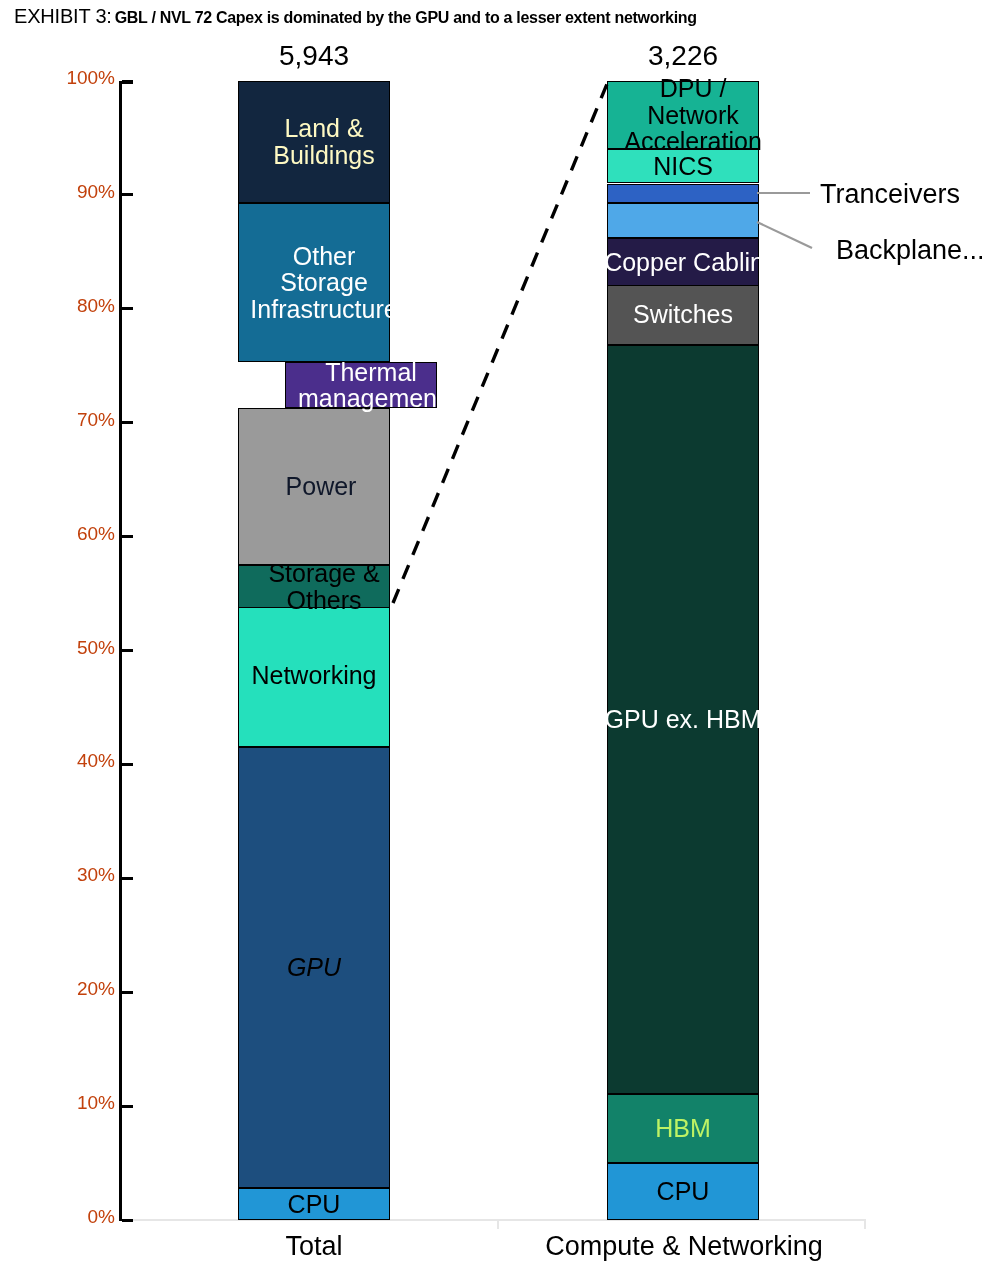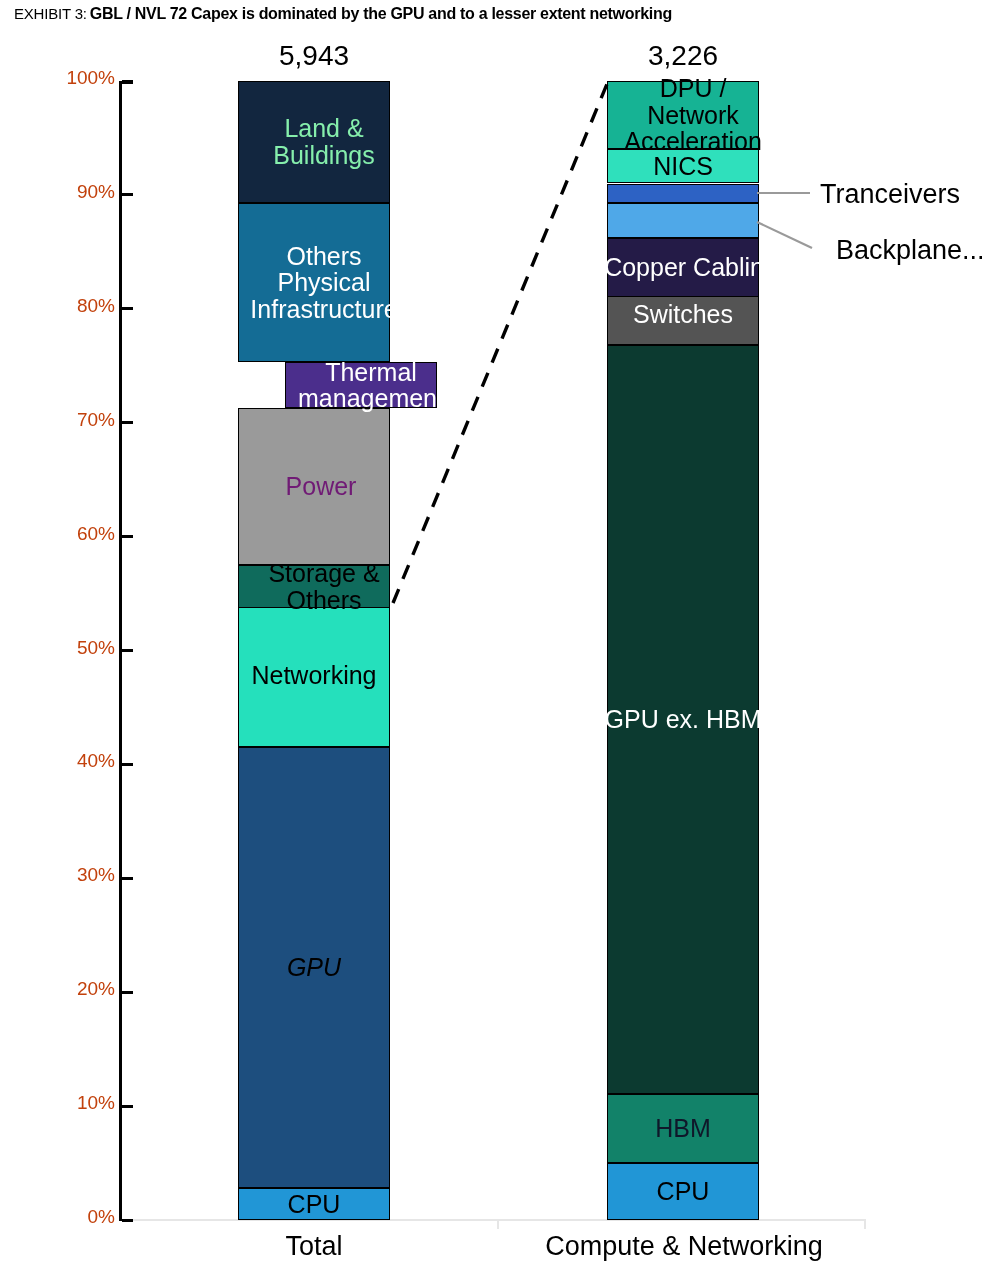--- a/index.html
+++ b/index.html
@@ -18,21 +18,21 @@
 
   
   #exhibit-header {
     position: absolute;
     left: 14px;
     top: 6px;
     white-space: nowrap;
     line-height: 1;
   }
   #exhibit-label {
-    font-size: 15px;
+    font-size: 20px;
     font-weight: normal;
     letter-spacing: -0.2px;
   }
   #exhibit-title {
     font-size: 16px;
     font-weight: bold;
     letter-spacing: -0.3px;
     margin-left: 3px;
   }
 
@@ -231,48 +231,48 @@
         <div class="seg" style="top: 666.315px; height: 440.793px; background: rgb(29, 78, 126);">
           <span class="seg-label" style="color: rgb(0, 0, 0); font-style: italic;">GPU</span>
         </div>
         <div class="seg" style="top: 522.801px; height: 143.514px; background: rgb(37, 224, 188);">
           <span class="seg-label" style="color: rgb(0, 0, 0);">Networking</span>
         </div>
         <div class="seg" style="top: 484.075px; height: 43px; background: rgb(15, 107, 92);">
           <span class="seg-label two-line" style="color: rgb(0, 0, 0);">Storage &amp; Others</span>
         </div>
         <div class="seg" style="top: 326.893px; height: 157.182px; background: rgb(154, 154, 154);">
-          <span class="seg-label" style="color: #701a75; margin-left: 14px;">Power</span>
+          <span class="seg-label" style="color: #0f172a; margin-left: 14px;">Power</span>
         </div>
         <div class="seg" style="top: 281.333px; height: 45.56px; background: rgb(75, 46, 140); margin-left: 47px;">
           <span class="seg-label two-line" style="color: rgb(255, 255, 255);">Thermal management</span>
         </div>
         <div class="seg" style="top: 121.873px; height: 159.46px; background: rgb(20, 108, 149);">
-          <span class="seg-label two-line" style="color: rgb(255, 255, 255);">Others Physical Infrastructure</span>
+          <span class="seg-label two-line" style="color: rgb(255, 255, 255);">Other Storage Infrastructure</span>
         </div>
         <div class="seg" style="top: 0px; height: 121.873px; background: rgb(18, 38, 63);">
-          <span class="seg-label two-line" style="color: #86efac;">Land &amp; Buildings</span>
+          <span class="seg-label two-line" style="color: #fef9c3;">Land &amp; Buildings</span>
         </div>
       </div>
       <div class="bar-total-label" style="left: 238px; width: 152px; top: 42px;">5,943</div>
       <div class="cat-label" style="left: 190px; width: 248px;">Total</div>
       <div class="bar" style="left: 607px; top: 81px; width: 152px; height: 1139px;">
         <div class="seg" style="top: 1082.05px; height: 56.95px; background: rgb(33, 150, 214);">
           <span class="seg-label" style="color: rgb(0, 0, 0);">CPU</span>
         </div>
         <div class="seg" style="top: 1012.57px; height: 69.479px; background: rgb(18, 130, 105);">
-          <span class="seg-label" style="color: #0f172a;">HBM</span>
+          <span class="seg-label" style="color: #bef264;">HBM</span>
         </div>
         <div class="seg" style="top: 264.248px; height: 748.323px; background: rgb(12, 58, 48);">
           <span class="seg-label" style="color: rgb(255, 255, 255);">GPU ex. HBM</span>
         </div>
         <div class="seg" style="top: 201.603px; height: 62.645px; background: rgb(84, 84, 84);">
           <span class="seg-label" style="color: rgb(255, 255, 255);">Switches</span>
         </div>
-        <div class="seg" style="top: 157.182px; height: 59px; background: rgb(36, 27, 71); padding-left: 16px;">
+        <div class="seg" style="top: 157.182px; height: 48px; background: rgb(36, 27, 71); padding-left: 16px;">
           <span class="seg-label" style="color: rgb(255, 255, 255);">Copper Cabling</span>
         </div>
         <div class="seg" style="top: 121.873px; height: 35.309px; background: rgb(79, 168, 232);"></div>
         <div class="seg" style="top: 102.51px; height: 19.363px; background: rgb(45, 98, 196);"></div>
         <div class="seg" style="top: 68.34px; height: 34.17px; background: rgb(47, 224, 188);">
           <span class="seg-label" style="color: rgb(0, 0, 0);">NICS</span>
         </div>
         <div class="seg" style="top: 0px; height: 68.34px; background: rgb(22, 179, 148);">
           <span class="seg-label two-line" style="color: rgb(0, 0, 0);">DPU / Network Acceleration</span>
         </div>

